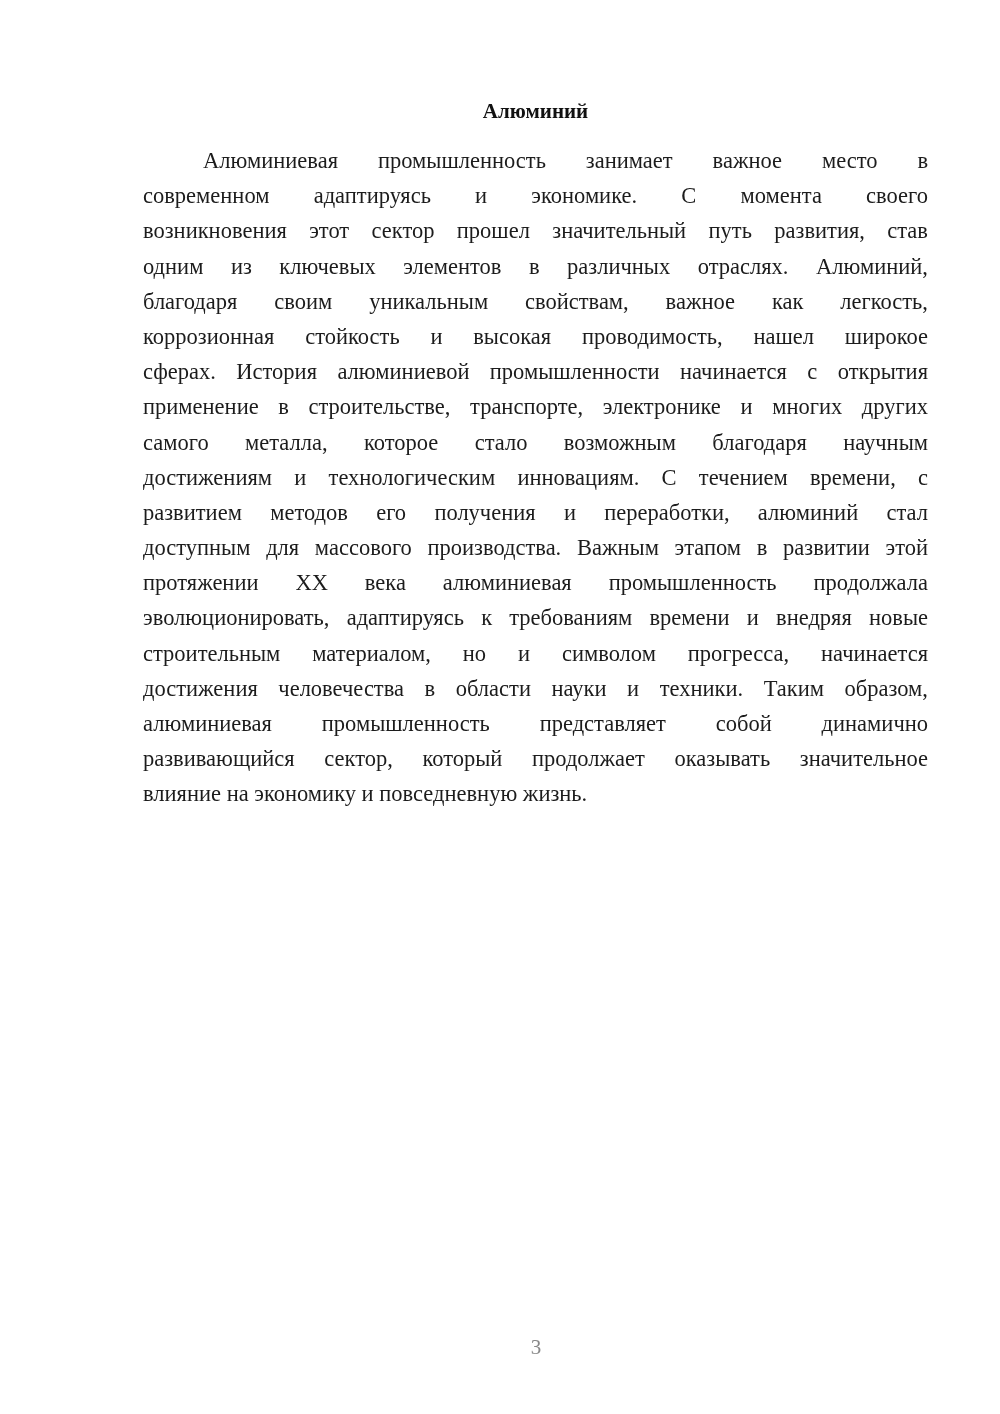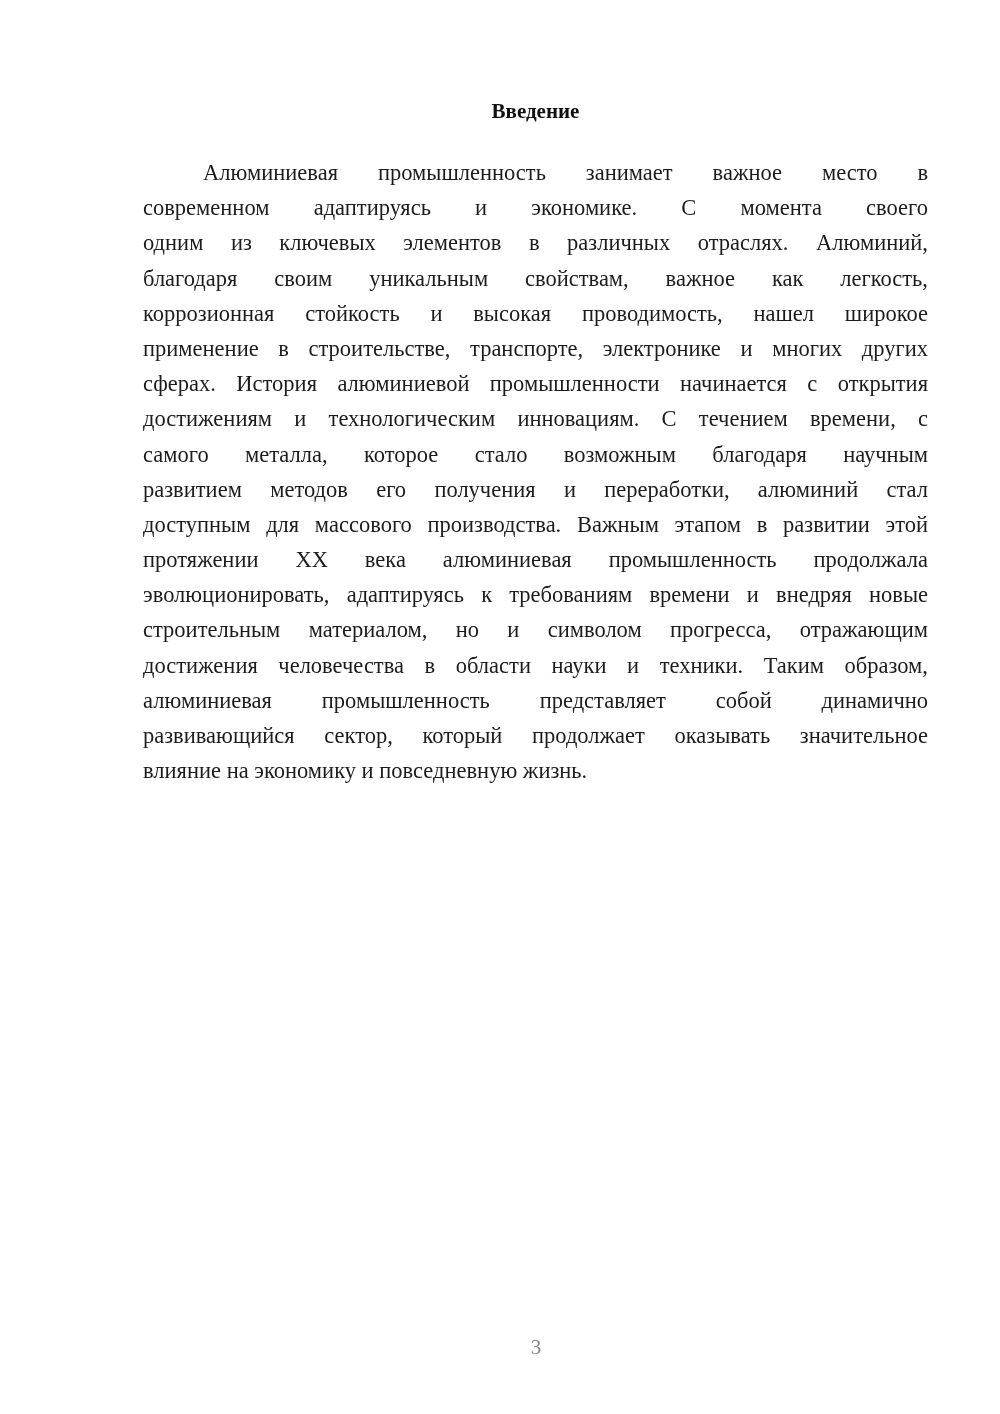--- a/index.html
+++ b/index.html
@@ -34,21 +34,20 @@
       line-height: 28px;
       color: #111111;
     }
     .body-text {
       position: absolute;
       left: 143px;
       width: 785px;
       top: 143px;
       font-size: 22.5px;
       color: #1c1c1c;
-      margin-top: 12px;
     }
     .line {
       display: block;
       height: 35.2px;
       line-height: 35.2px;
       white-space: nowrap;
       text-align: justify;
       text-align-last: justify;
       overflow: visible;
     }
@@ -67,37 +66,38 @@
       text-align: center;
       font-size: 21px;
       line-height: 26px;
       color: #888888;
     }
   </style>
 </head>
 <body>
 
 <div class="page">
-  <div class="title">Введение</div>
+  <div class="title">Алюминий</div>
 
   <div class="body-text">
     <span class="line first">Алюминиевая промышленность занимает важное место в</span>
     <span class="line">современном адаптируясь и экономике. С момента своего</span>
+    <span class="line">возникновения этот сектор прошел значительный путь развития, став</span>
     <span class="line">одним из ключевых элементов в различных отраслях. Алюминий,</span>
     <span class="line">благодаря своим уникальным свойствам, важное как легкость,</span>
     <span class="line">коррозионная стойкость и высокая проводимость, нашел широкое</span>
+    <span class="line">сферах. История алюминиевой промышленности начинается с открытия</span>
     <span class="line">применение в строительстве, транспорте, электронике и многих других</span>
-    <span class="line">сферах. История алюминиевой промышленности начинается с открытия</span>
+    <span class="line">самого металла, которое стало возможным благодаря научным</span>
     <span class="line">достижениям и технологическим инновациям. С течением времени, с</span>
-    <span class="line">самого металла, которое стало возможным благодаря научным</span>
     <span class="line">развитием методов его получения и переработки, алюминий стал</span>
     <span class="line">доступным для массового производства. Важным этапом в развитии этой</span>
     <span class="line">протяжении XX века алюминиевая промышленность продолжала</span>
     <span class="line">эволюционировать, адаптируясь к требованиям времени и внедряя новые</span>
-    <span class="line">строительным материалом, но и символом прогресса, отражающим</span>
+    <span class="line">строительным материалом, но и символом прогресса, начинается</span>
     <span class="line">достижения человечества в области науки и техники. Таким образом,</span>
     <span class="line">алюминиевая промышленность представляет собой динамично</span>
     <span class="line">развивающийся сектор, который продолжает оказывать значительное</span>
     <span class="line last">влияние на экономику и повседневную жизнь.</span>
   </div>
 
   <div class="page-number">3</div>
 </div>
 
 </body></html>

